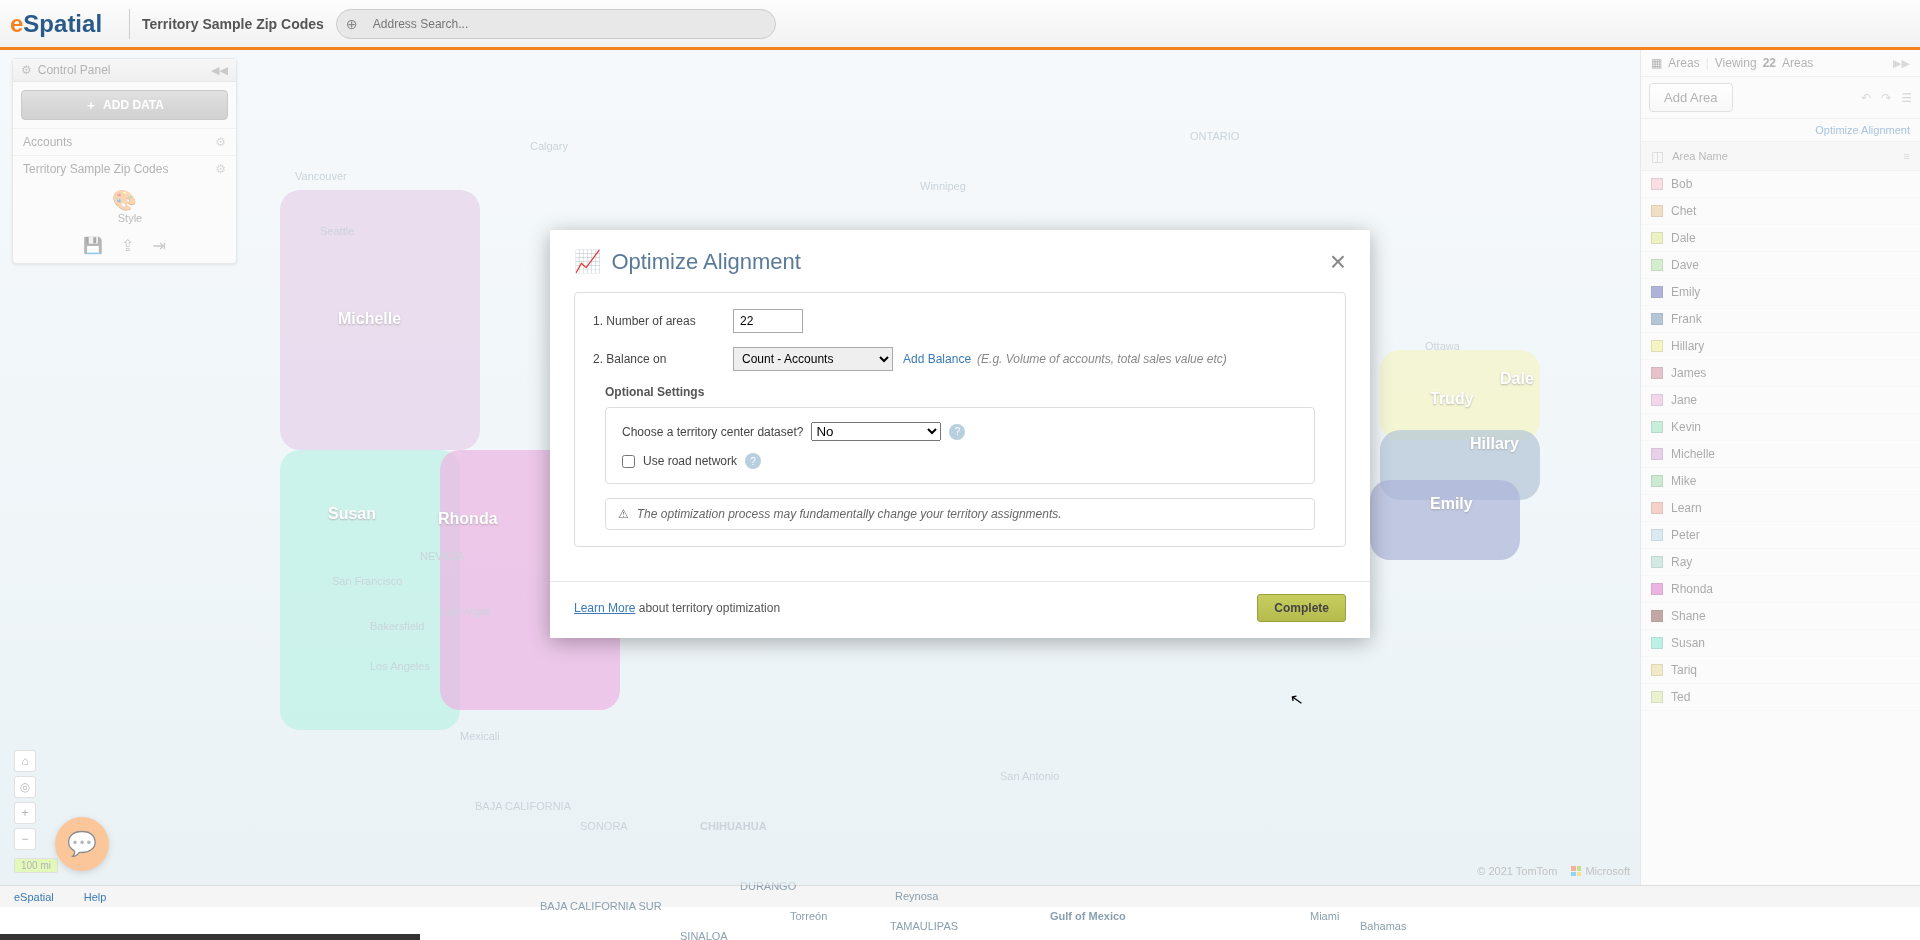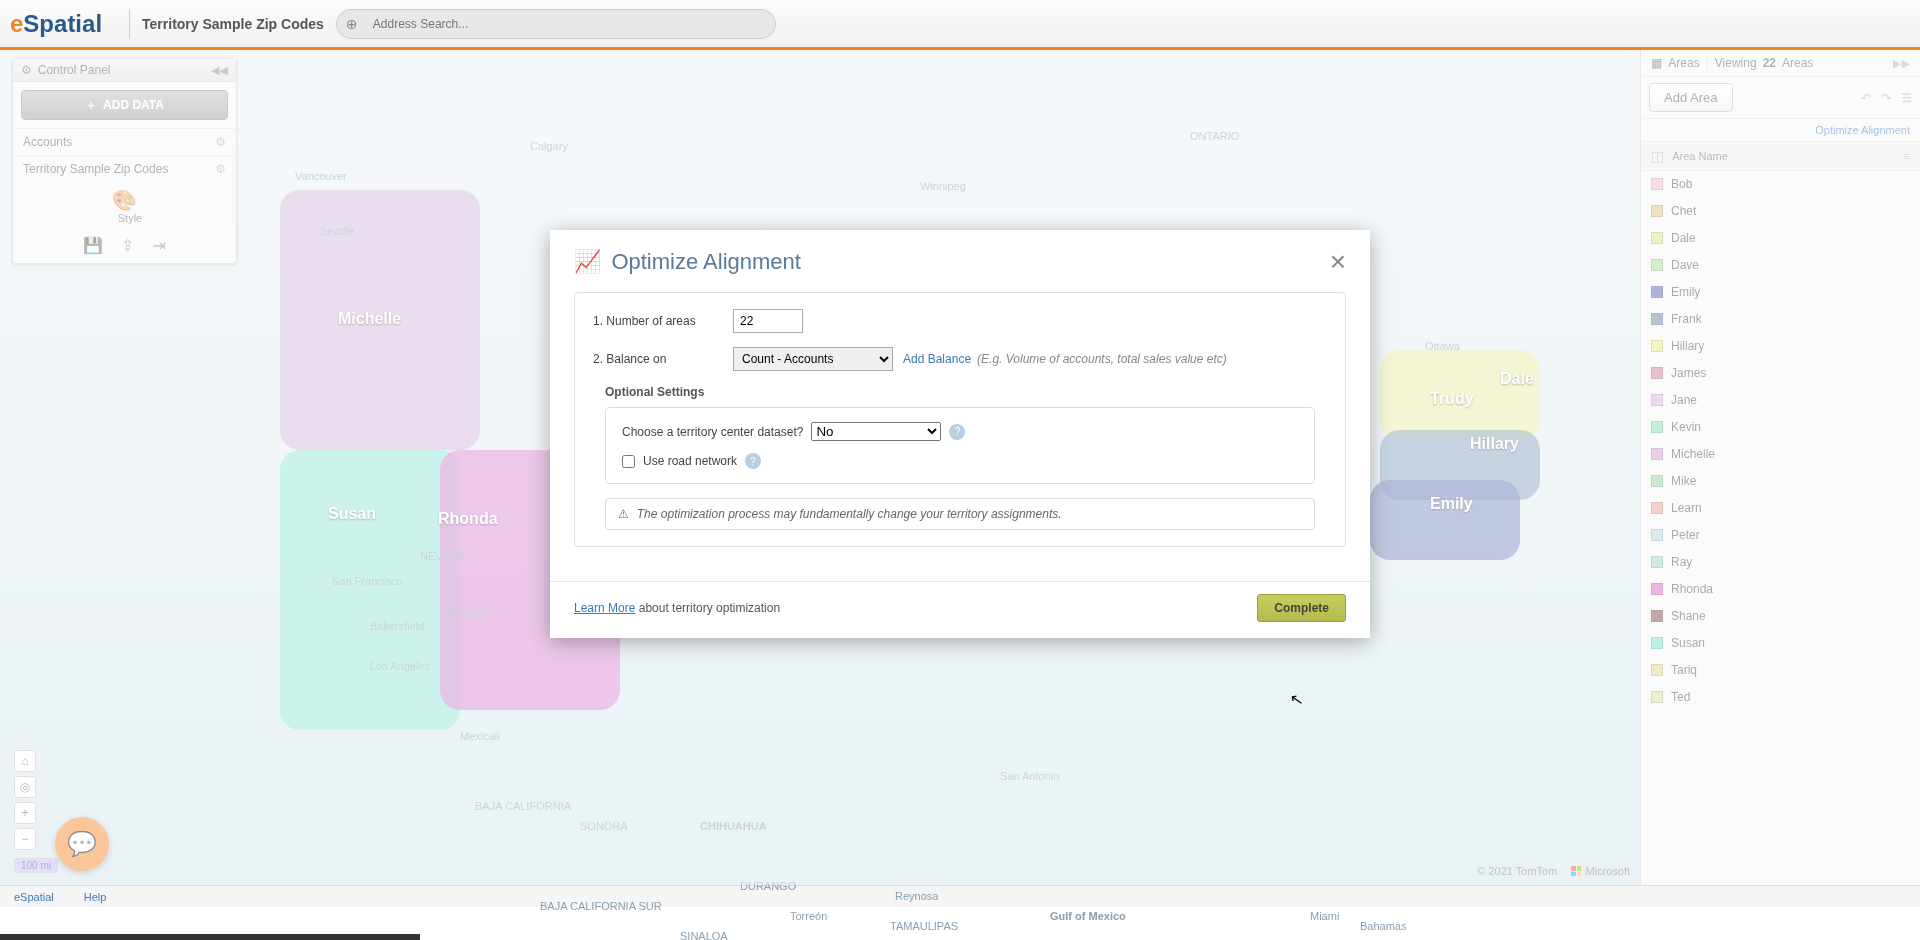--- a/index.html
+++ b/index.html
@@ -54,21 +54,21 @@
 .rp-col-header { padding: 6px 10px; background: #eee; border-top: 1px solid #ddd; border-bottom: 1px solid #ddd; font-size: 11px; color: #666; display:flex; align-items:center; }
 .rp-col-header .sel-icon { margin-right:8px; color:#aaa; font-size:14px;}
 .rp-col-header .menu-r { margin-left:auto; color:#aaa;}
 .rp-list { flex:1; overflow-y: auto; }
 .rp-item { padding: 6px 10px; border-bottom: 1px solid #eee; display: flex; align-items: center; font-size: 12px; color: #444; cursor:pointer; }
 .rp-item .sw { width: 12px; height: 12px; margin-right: 8px; border: 1px solid rgba(0,0,0,0.2); }
 
 
 .map-ctrls { position: absolute; left: 14px; bottom: 12px; z-index: 3; display:flex; flex-direction:column; gap:4px; align-items:flex-start;}
 .map-ctrl-btn { width: 22px; height: 22px; background: #fff; border: 1px solid #bbb; border-radius: 3px; font-size: 12px; color: #555; display:flex; align-items:center; justify-content:center; cursor:pointer; }
-.scale { margin-top:4px; background:#c4b5fd; border:1px solid #bbb; padding:1px 6px; font-size:10px; color:#555; border-radius:2px;}
+.scale { margin-top:4px; background:#bef264; border:1px solid #bbb; padding:1px 6px; font-size:10px; color:#555; border-radius:2px;}
 
 
 .chat-bubble { position: absolute; left: 55px; bottom: 14px; width: 54px; height: 54px; border-radius: 50%; background: #f58220; display:flex; align-items:center; justify-content:center; color:#fff; font-size:24px; z-index:4; cursor:pointer; box-shadow:0 2px 6px rgba(0,0,0,0.3);}
 
 
 .attrib { position:absolute; right:290px; bottom:8px; font-size:11px; color:#777; z-index:3; display:flex; gap:14px; align-items:center;}
 .ms-logo { display:inline-flex; align-items:center; gap:4px;}
 .ms-sq { width:10px; height:10px; display:inline-grid; grid-template-columns:1fr 1fr; grid-template-rows:1fr 1fr; gap:1px;}
 .ms-sq span:nth-child(1){background:#f25022;} .ms-sq span:nth-child(2){background:#7fba00;} .ms-sq span:nth-child(3){background:#00a4ef;} .ms-sq span:nth-child(4){background:#ffb900;}
 

